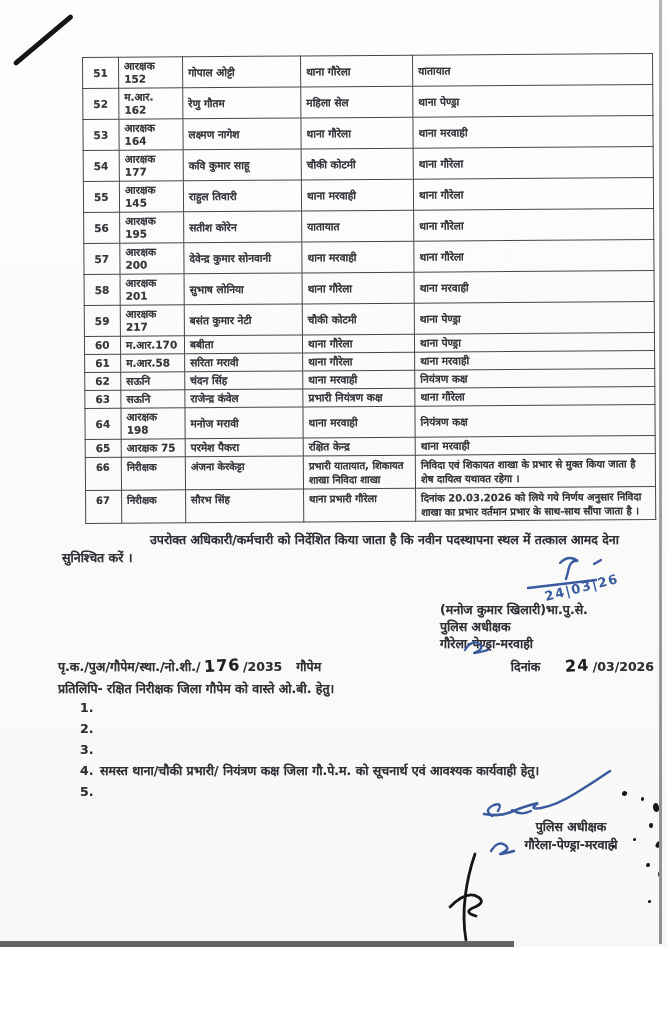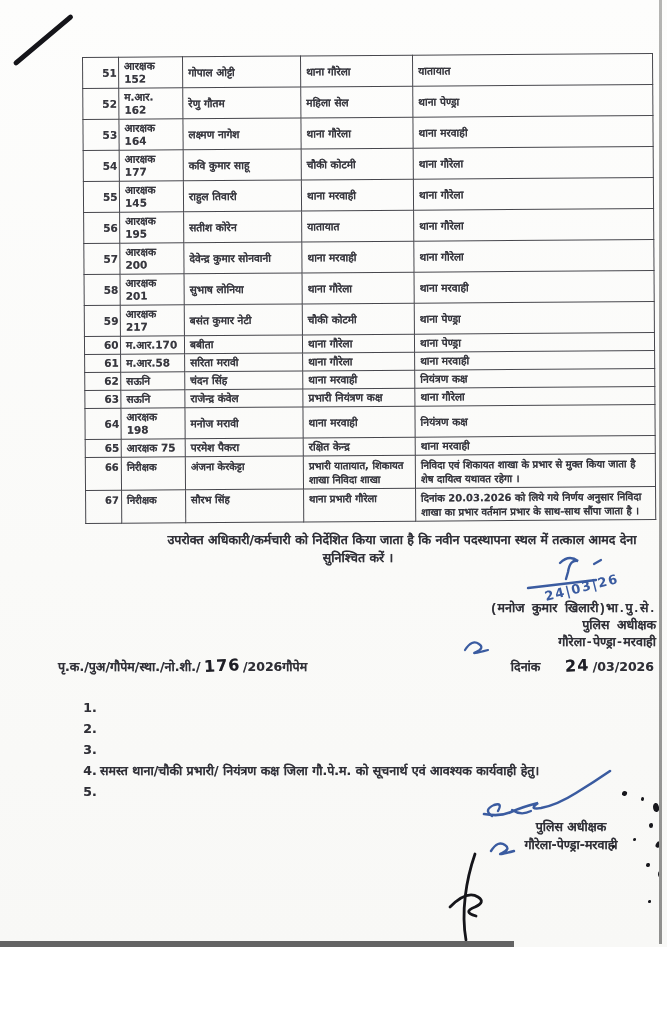--- a/index.html
+++ b/index.html
@@ -18,36 +18,36 @@
 
   
   .tbl-wrap{position:absolute;left:82px;top:57px;width:570px;transform:rotate(-0.4deg);transform-origin:left top;}
   table{border-collapse:collapse;table-layout:fixed;width:570px;}
   td{border:1.4px solid #47474d;padding:2px 5px;font-size:10.5px;font-weight:700;
      color:#37373e;line-height:13px;vertical-align:middle;height:17px;overflow:hidden;
      text-shadow:0 0 .6px rgba(70,70,80,.55);}
   #rows tr:nth-child(1) td,#rows tr:nth-child(2) td{height:26px;}
   #rows tr:nth-child(16) td,#rows tr:nth-child(17) td{
      vertical-align:top;height:auto;font-size:10px;line-height:13.5px;padding-top:3px;}
-  .c-no{text-align:left;padding-left:19px;}
-
-  
-  .ptext{font-weight:700;color:#303037;text-shadow:0 0 .6px rgba(70,70,80,.5);text-align:center;}
+  .c-no{text-align:left;padding-left:10px;}
+
+  
+  .ptext{font-weight:700;color:#303037;text-shadow:0 0 .6px rgba(70,70,80,.5);}
   .closing{position:absolute;left:62px;top:531px;width:592px;font-size:12.5px;
            line-height:17.5px;text-indent:88px;}
-  .officer{position:absolute;left:440px;top:601px;width:216px;text-align:right;
-           font-size:12.5px;line-height:17px;font-family:Liberation Mono, monospace;}
+  .officer{position:absolute;left:440px;top:601px;width:216px;text-align:left;
+           font-size:12.5px;line-height:17px;}
   .officer .l1{white-space:nowrap;}
   .officer .scrib1{position:absolute;left:22px;top:36px;}
 
   .refrow{position:absolute;left:58px;top:656px;width:596px;display:flex;
           justify-content:space-between;font-size:12.5px;align-items:baseline;}
   .hw{font-size:16px;font-weight:700;color:#1f1f26;display:inline-block;
       transform:rotate(-3deg);padding:0 3px;letter-spacing:1px;}
-  .place{}
+  .place{margin-left:14px;}
   .dt{margin-right:22px;}
 
   .copyhead{position:absolute;left:58px;top:680px;font-size:12.5px;}
   .copies{position:absolute;left:80px;top:700px;width:575px;font-size:12.5px;}
   .copyitem{display:flex;margin-bottom:4.5px;line-height:16.5px;}
   .copyitem .n{width:20px;flex:0 0 20px;}
 
   .sign2block{position:absolute;left:490px;top:818px;width:162px;text-align:center;
               font-size:12.5px;line-height:18px;}
   .sign2block .scrib2{position:absolute;left:-2px;top:20px;}
@@ -235,27 +235,28 @@
       <div class="l1">(मनोज कुमार खिलारी)भा.पु.से.</div>
       <div>पुलिस अधीक्षक</div>
       <div>गौरेला-पेण्ड्रा-मरवाही</div>
       <svg class="scrib1" width="30" height="18" viewBox="0 0 30 18">
         <path d="M3 13 q 7 -11 14 -6 q 6 4 -3 8 q -7 3 12 -2" fill="none" stroke="#3a5ba0" stroke-width="2.2" stroke-linecap="round"></path>
       </svg>
     </div>
 
     <div class="refrow ptext">
       <span>
-        <span>पृ.क./पुअ/गौपेम/स्था./नो.शी./</span><span class="hw">176</span><span>/2026</span><span class="place">गौपेम</span>
+        <span>पृ.क./पुअ/गौपेम/स्था./नो.शी./</span><span class="hw">176</span><span>/2035</span><span class="place">गौपेम</span>
       </span>
       <span>
         <span class="dt">दिनांक</span><span class="hw">24</span><span>/03/2026</span>
       </span>
     </div>
 
+    <div class="copyhead ptext">प्रतिलिपि- रक्षित निरीक्षक जिला गौपेम को वास्ते ओ.बी. हेतु।</div>
     <div class="copies ptext" id="copies">
   <div class="copyitem">
     <span class="n">1.</span>
   </div>
 
   <div class="copyitem">
     <span class="n">2.</span>
   </div>
 
   <div class="copyitem">

